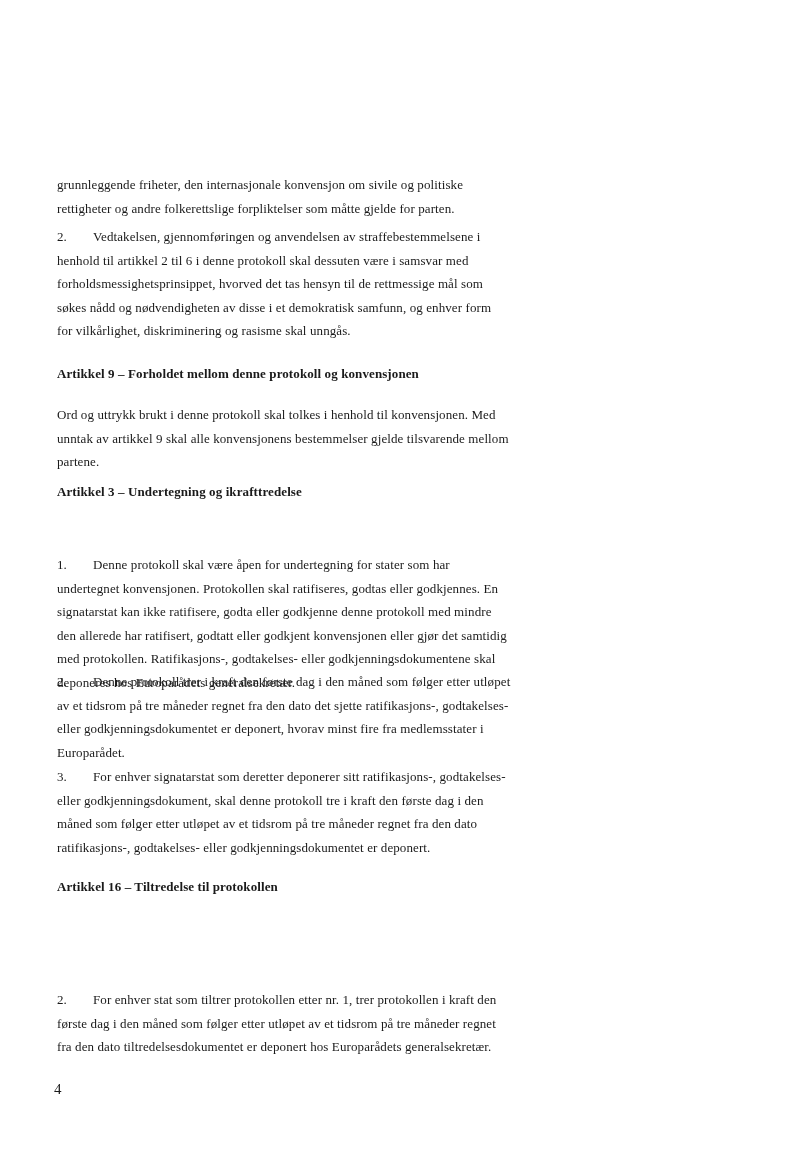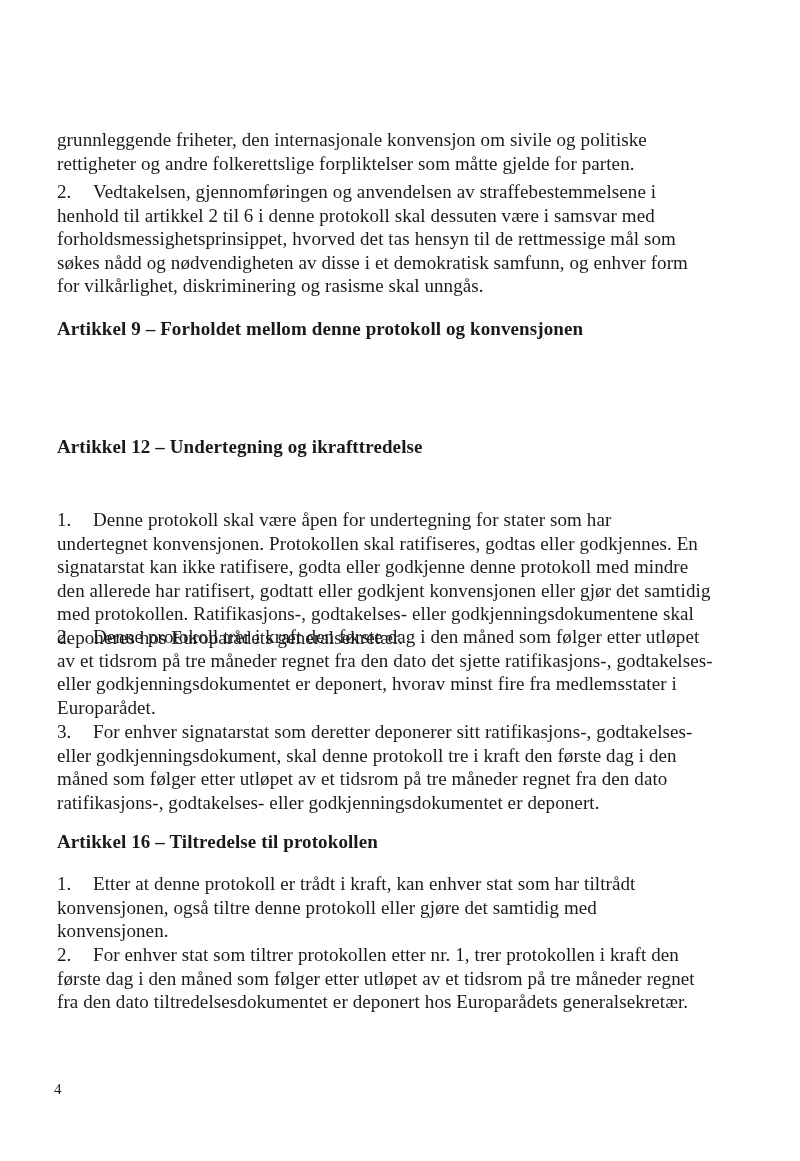--- a/index.html
+++ b/index.html
@@ -13,24 +13,25 @@
     height: 1161px;
     background: #ffffff;
     font-family: "Liberation Serif", serif;
     color: #1a1a1a;
     overflow: hidden;
   }
   .block {
     position: absolute;
     left: 57px;
     width: 700px;
-    font-size: 19px;
+    font-size: 13px;
     line-height: 23.5px;
     white-space: pre-line; 
     letter-spacing: 0.1px;
+    margin-top: 45px;
   }
   .heading {
     font-weight: bold;
   }
   .num {
     display: inline-block;
     width: 36px;
     white-space: normal;
   }
   .page-number {
@@ -50,45 +51,45 @@
 rettigheter og andre folkerettslige forpliktelser som måtte gjelde for parten.</div>
 
   <div class="block" style="top:180px"><span class="num">2.</span><span>Vedtakelsen, gjennomføringen og anvendelsen av straffebestemmelsene i
 henhold til artikkel 2 til 6 i denne protokoll skal dessuten være i samsvar med
 forholdsmessighetsprinsippet, hvorved det tas hensyn til de rettmessige mål som
 søkes nådd og nødvendigheten av disse i et demokratisk samfunn, og enhver form
 for vilkårlighet, diskriminering og rasisme skal unngås.</span></div>
 
   <div class="block heading" style="top:317px">Artikkel 9 – Forholdet mellom denne protokoll og konvensjonen</div>
 
+  <div class="block" style="top:358px">Ord og uttrykk brukt i denne protokoll skal tolkes i henhold til konvensjonen. Med
+unntak av artikkel 9 skal alle konvensjonens bestemmelser gjelde tilsvarende mellom
+partene.</div>
 
-  <div class="block heading" style="top:435px">Artikkel 12 – Undertegning og ikrafttredelse</div>
+  <div class="block heading" style="top:435px">Artikkel 3 – Undertegning og ikrafttredelse</div>
 
   <div class="block" style="top:508px"><span class="num">1.</span><span>Denne protokoll skal være åpen for undertegning for stater som har
 undertegnet konvensjonen. Protokollen skal ratifiseres, godtas eller godkjennes. En
 signatarstat kan ikke ratifisere, godta eller godkjenne denne protokoll med mindre
 den allerede har ratifisert, godtatt eller godkjent konvensjonen eller gjør det samtidig
 med protokollen. Ratifikasjons-, godtakelses- eller godkjenningsdokumentene skal
 deponeres hos Europarådets generalsekretær.</span></div>
 
   <div class="block" style="top:625px"><span class="num">2.</span><span>Denne protokoll trer i kraft den første dag i den måned som følger etter utløpet
 av et tidsrom på tre måneder regnet fra den dato det sjette ratifikasjons-, godtakelses-
 eller godkjenningsdokumentet er deponert, hvorav minst fire fra medlemsstater i
 Europarådet.</span></div>
 
   <div class="block" style="top:720px"><span class="num">3.</span><span>For enhver signatarstat som deretter deponerer sitt ratifikasjons-, godtakelses-
 eller godkjenningsdokument, skal denne protokoll tre i kraft den første dag i den
 måned som følger etter utløpet av et tidsrom på tre måneder regnet fra den dato
 ratifikasjons-, godtakelses- eller godkjenningsdokumentet er deponert.</span></div>
 
   <div class="block heading" style="top:830px">Artikkel 16 – Tiltredelse til protokollen</div>
 
-  <div class="block" style="top:872px"><span class="num">1.</span><span>Etter at denne protokoll er trådt i kraft, kan enhver stat som har tiltrådt
-konvensjonen, også tiltre denne protokoll eller gjøre det samtidig med
-konvensjonen.</span></div>
 
   <div class="block" style="top:943px"><span class="num">2.</span><span>For enhver stat som tiltrer protokollen etter nr. 1, trer protokollen i kraft den
 første dag i den måned som følger etter utløpet av et tidsrom på tre måneder regnet
 fra den dato tiltredelsesdokumentet er deponert hos Europarådets generalsekretær.</span></div>
 
   <div class="page-number">4</div>
 
 </div>
 
 </body></html>

